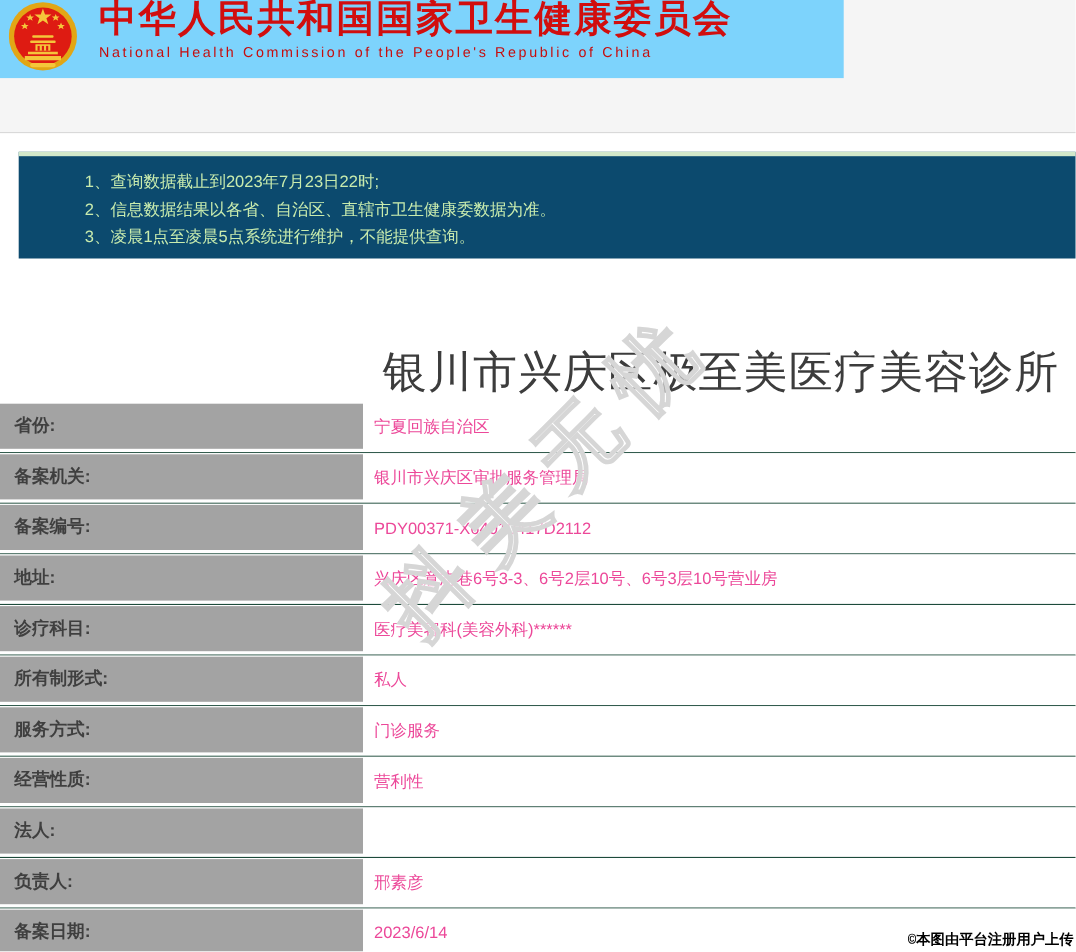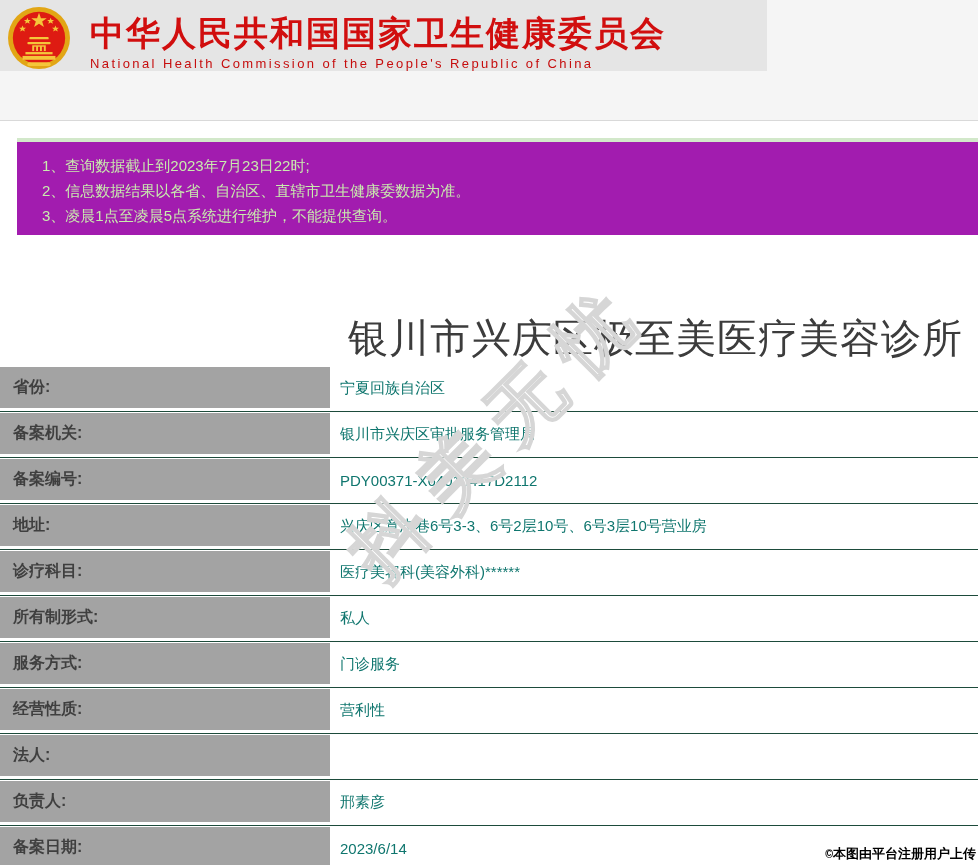--- a/index.html
+++ b/index.html
@@ -6,46 +6,46 @@
   html,body { width:978px; height:865px; overflow:hidden; }
   body { font-family:"Liberation Sans", sans-serif; background:#ffffff; }
   .page { position:relative; width:978px; height:865px; overflow:hidden; background:#ffffff; }
 
   
   .top-strip { position:absolute; top:0; left:0; right:0; height:121px;
                background:#f5f5f5; border-bottom:1px solid #d9d9d9; }
 
   
   .header-banner { position:absolute; top:0; left:0; width:767px; height:71px;
-                   background:#e5e5e5; display:flex; align-items:flex-end; }
+                   background:#7dd3fc; display:flex; align-items:flex-start; }
   .emblem { width:62px; height:66px; margin-left:8px; flex:0 0 auto; }
   .header-text { margin-left:20px; }
   .org-cn { font-size:34px; font-weight:bold; color:#d10e0e; letter-spacing:2px;
             line-height:1.05; white-space:nowrap; }
   .org-en { font-size:13px; font-weight:normal; color:#c60d0d; letter-spacing:2.4px;
             margin-top:4px; white-space:nowrap; }
 
   
   .notice { position:absolute; top:138px; left:17px; right:0; height:97px;
-            background:#a21caf; border-top:4px solid #d2e8ca;
-            padding:11px 0 0 25px; }
+            background:#0c4a6e; border-top:4px solid #d2e8ca;
+            padding:11px 0 0 60px; }
   .notice p { color:#c9ecae; font-size:15px; line-height:25px; white-space:nowrap; }
 
   
   .inst-title { position:absolute; top:281px; left:348px; font-size:40px;
                 color:#3c3c3c; letter-spacing:1px; white-space:nowrap;margin-top:30px; }
 
   
   .details { position:absolute; top:366px; left:0; right:0; }
   .row { display:flex; height:46px; border-bottom:1px solid #1d4b3b; background:#ffffff; }
   .row-label { width:330px; background:#a3a3a3; margin:1px 0 3px 0;
                display:flex; align-items:center; padding-left:13px;
                font-size:16px; font-weight:bold; color:#3f3f3f; }
   .row-value { flex:1; display:flex; align-items:center; padding-left:10px;
-               font-size:15px; color:#0f766e; white-space:nowrap; }
+               font-size:15px; color:#ec4899; white-space:nowrap; }
 
   
   .watermark { position:absolute; left:240px; top:170px; width:520px; height:520px;
                display:flex; align-items:center; justify-content:center;
                transform:rotate(-45deg); pointer-events:none; z-index:5; }
   .watermark span { font-size:74px; font-weight:bold; letter-spacing:22px;
                     white-space:nowrap; color:rgba(255,255,255,0.55);
                     -webkit-text-stroke:2px #d6d6d6; }
 
   

